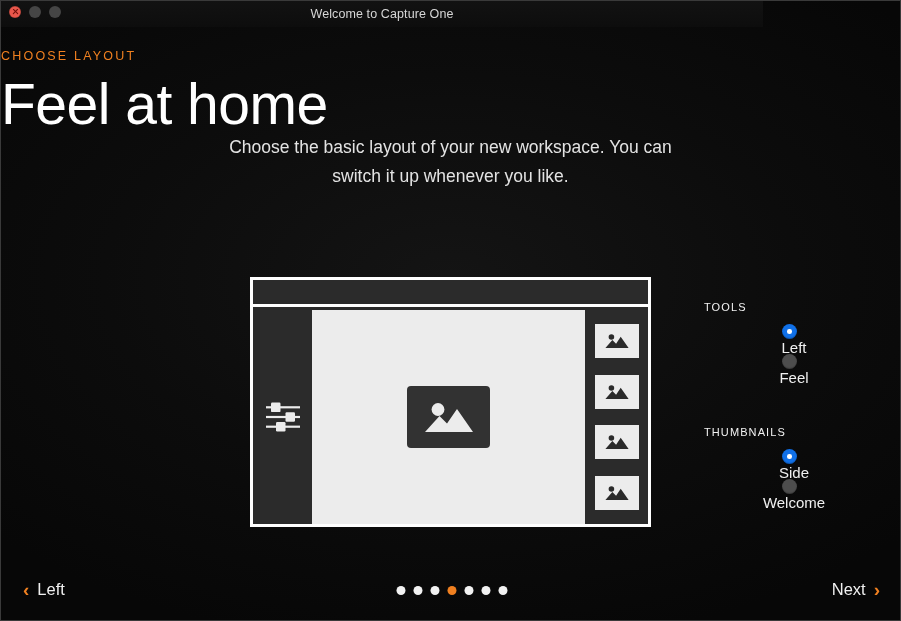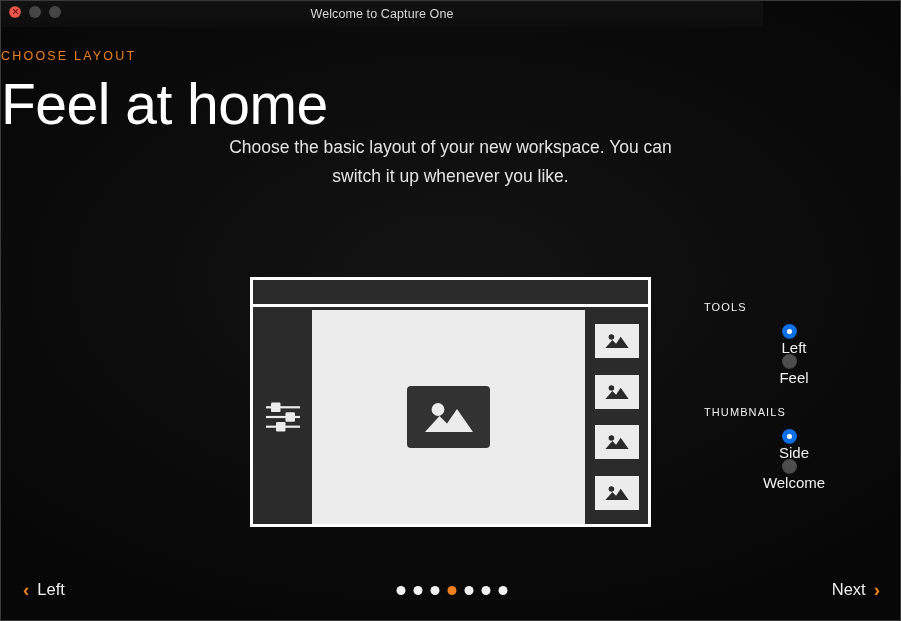--- a/index.html
+++ b/index.html
@@ -200,21 +200,21 @@
     width: 180px;
   }
   .group-label {
     color: #f2f2f2;
     font-size: 11px;
     font-weight: 400;
     letter-spacing: 1.1px;
     text-transform: uppercase;
     margin-bottom: 11px;
   }
-  .group + .group { margin-top: 26px; }
+  .group + .group { margin-top: 46px; }
   .radio-row {
     display: flex;
     align-items: center;
     height: 26px;
     margin-bottom: 4px;
     cursor: default;
     flex-direction: column;
   }
   .radio {
     width: 15px;

